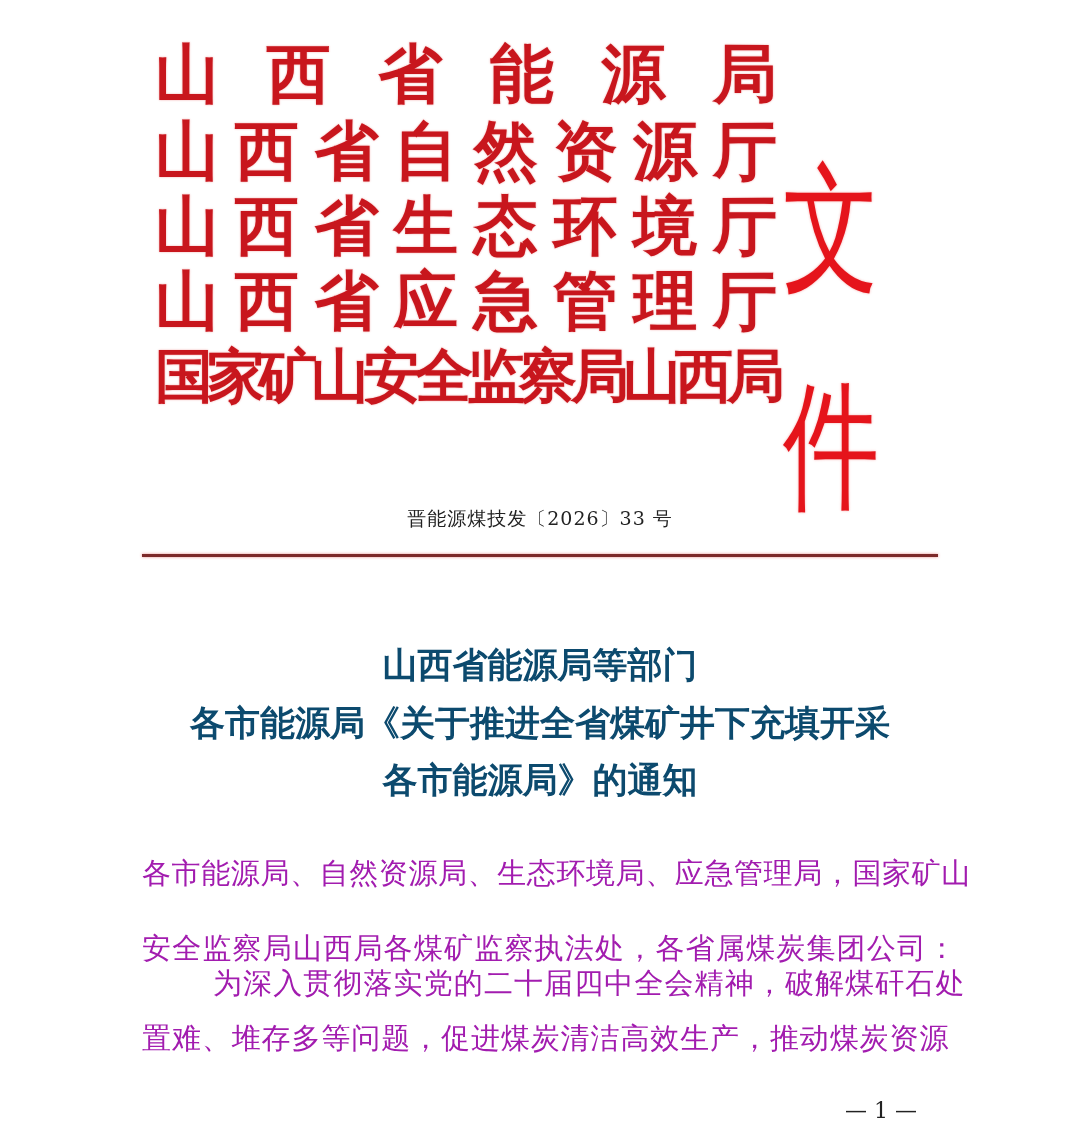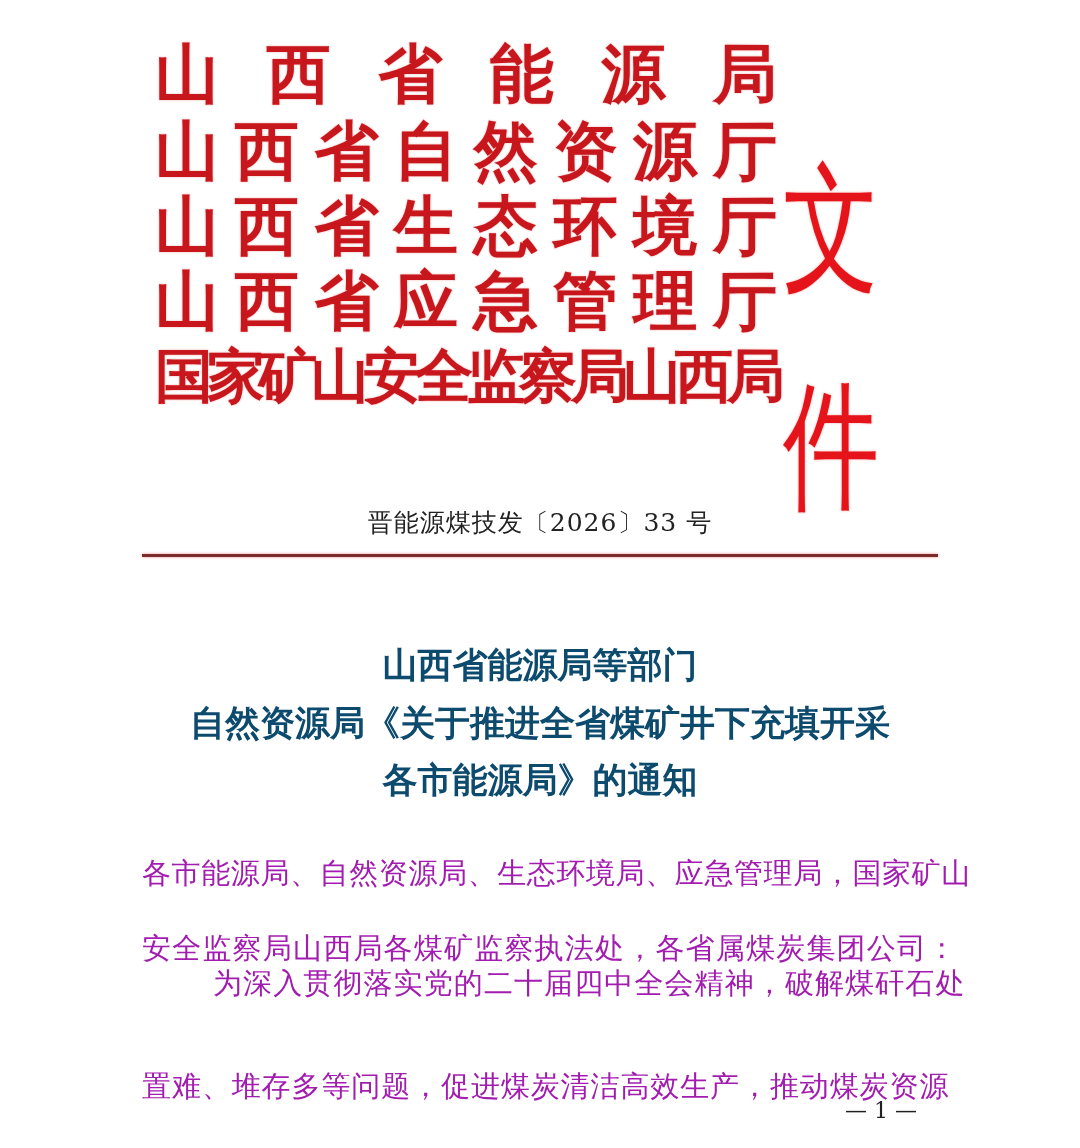--- a/index.html
+++ b/index.html
@@ -76,21 +76,21 @@
       text-shadow: 0 0 2px rgba(230,30,30,0.4);
     }
 
     .doc-number {
       position: absolute;
       left: 0;
       width: 1080px;
       top: 506px;
       text-align: center;
       font-family: "DejaVu Serif", serif;
-      font-size: 25px;
+      font-size: 19px;
       color: #222222;
       letter-spacing: 1px;
     }
     .red-rule {
       position: absolute;
       left: 142px;
       top: 554px;
       width: 796px;
       height: 3px;
       background: #7c2a2a;
@@ -119,21 +119,21 @@
       font-family: "DejaVu Serif", serif;
       font-size: 29px;
       color: #a21caf;
       line-height: 30px;
       white-space: nowrap;
       letter-spacing: 1.2px;
     }
     .body-line.b1 { top: 858px; letter-spacing: 0.6px; }
     .body-line.b2 { top: 933px; }
     .body-line.b3 { top: 968px; left: 213px; letter-spacing: 1.1px; }
-    .body-line.b4 { top: 1023px; letter-spacing: 0.9px; margin-top: 48px; }
+    .body-line.b4 { top: 1023px; letter-spacing: 0.9px; }
 
     .page-number {
       position: absolute;
       left: 845px;
       top: 1098px;
       font-family: "DejaVu Serif", serif;
       font-size: 22px;
       color: #222222;
       white-space: nowrap;
     }
@@ -197,21 +197,21 @@
       <span>局</span>
     </div>
   </div>
 
   <div class="doc-suffix">文件</div>
 
   <div class="doc-number">晋能源煤技发〔2026〕33 号</div>
   <div class="red-rule"></div>
 
   <div class="title t1">山西省能源局等部门</div>
-  <div class="title t2">自然资源局《关于推进全省煤矿井下充填开采</div>
+  <div class="title t2">各市能源局《关于推进全省煤矿井下充填开采</div>
   <div class="title t3">各市能源局》的通知</div>
 
   <div class="body-line b1">各市能源局、自然资源局、生态环境局、应急管理局，国家矿山</div>
   <div class="body-line b2">安全监察局山西局各煤矿监察执法处，各省属煤炭集团公司：</div>
   <div class="body-line b3">为深入贯彻落实党的二十届四中全会精神，破解煤矸石处</div>
   <div class="body-line b4">置难、堆存多等问题，促进煤炭清洁高效生产，推动煤炭资源</div>
 
   <div class="page-number">— 1 —</div>
 </div>
 

